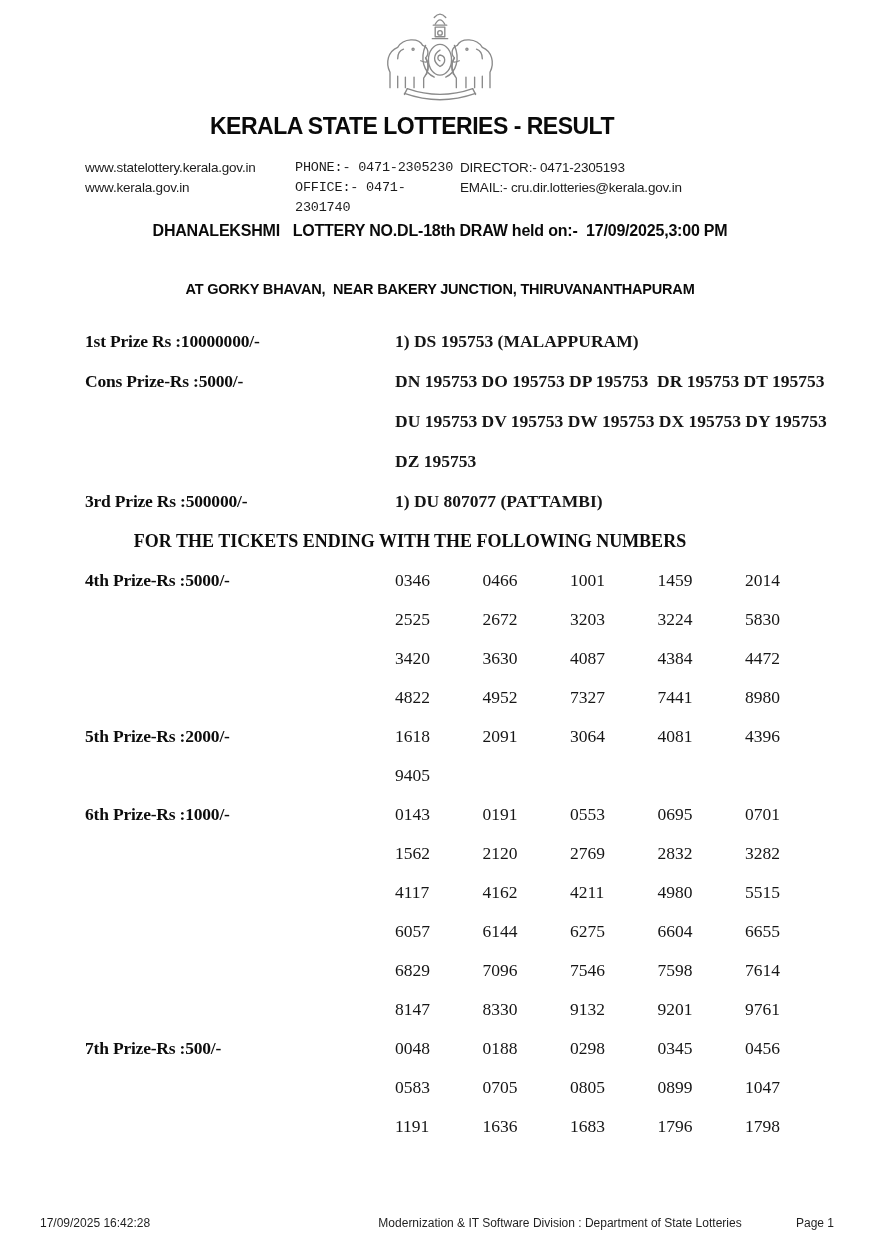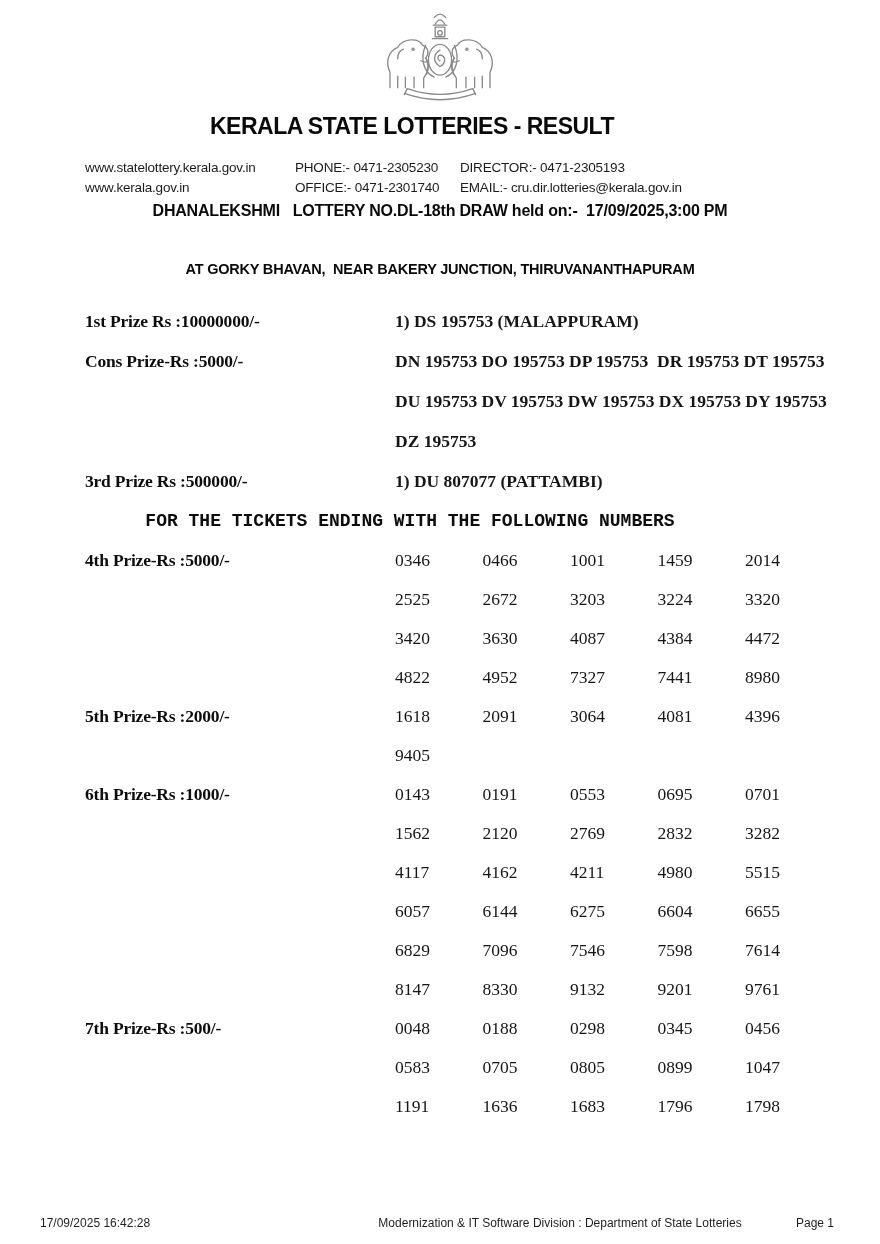--- a/index.html
+++ b/index.html
@@ -15,21 +15,21 @@
   .title {
     text-align:center; font-weight:bold; font-size:23px; line-height:28px;
     letter-spacing:-0.5px; margin-top:4px; transform:translateX(-28px); color:#0a0a0a;
   }
 
   .contact {
     margin:18px 60px 0 85px; font-size:13.5px; letter-spacing:-0.2px; color:#1c1c1c;
   }
   .c-row { display:flex; line-height:20px; }
   .c-col1 { width:210px; }
-  .c-col2 { width:165px; }
+  .c-col2 { width:165px;font-family:Liberation Mono, monospace; }
   .c-col3 { flex:1; }
 
   .draw-line {
     text-align:center; font-weight:bold; font-size:16px; line-height:22px;
     margin-top:2px; white-space:pre; letter-spacing:-0.2px; color:#0a0a0a;
   }
   .venue-line {
     text-align:center; font-weight:bold; font-size:14.5px; line-height:20px;
     margin-top:37px; white-space:pre; letter-spacing:-0.2px; color:#0a0a0a;
   }
@@ -40,21 +40,21 @@
   }
   .prize-row { display:flex; align-items:flex-start; }
   .prize-label {
     width:310px; flex:0 0 310px; font-weight:bold; line-height:40px;
     letter-spacing:-0.2px; color:#0d0d0d;
   }
   .prize-lines { flex:1;font-weight:bold; }
   .prize-line { line-height:40px; white-space:pre; }
 
   .section-heading {
-    font-family:Liberation Mono, monospace; font-weight:bold; font-size:18px;
+    font-family:Liberation Serif, serif; font-weight:bold; font-size:18px;
     text-align:center; line-height:40px; margin-right:60px; color:#0d0d0d;
   }
 
   .grid {
     margin:0 30px 0 85px;
     font-family:"Liberation Serif", serif; font-size:17.5px; color:#161616;
   }
   .grid .prize-label { line-height:39px; }
   .num-rows { flex:1; }
   .num-row { display:flex; line-height:39px; }
@@ -159,21 +159,21 @@
             <div class="num-cell">0466</div>
             <div class="num-cell">1001</div>
             <div class="num-cell">1459</div>
             <div class="num-cell">2014</div>
           </div>
           <div class="num-row">
             <div class="num-cell">2525</div>
             <div class="num-cell">2672</div>
             <div class="num-cell">3203</div>
             <div class="num-cell">3224</div>
-            <div class="num-cell">3320</div>
+            <div class="num-cell">5830</div>
           </div>
           <div class="num-row">
             <div class="num-cell">3420</div>
             <div class="num-cell">3630</div>
             <div class="num-cell">4087</div>
             <div class="num-cell">4384</div>
             <div class="num-cell">4472</div>
           </div>
           <div class="num-row">
             <div class="num-cell">4822</div>

